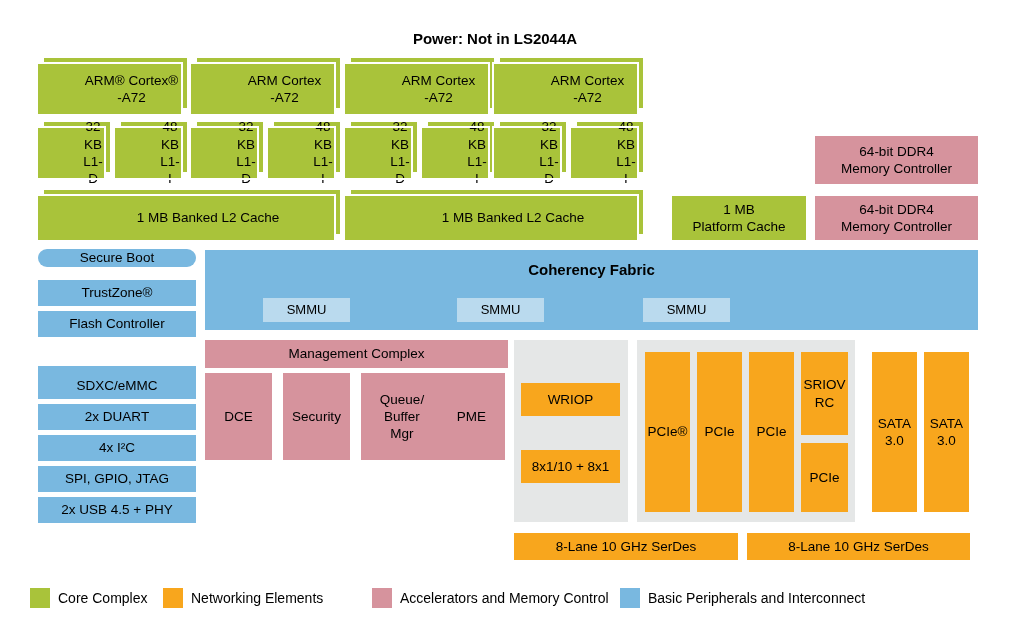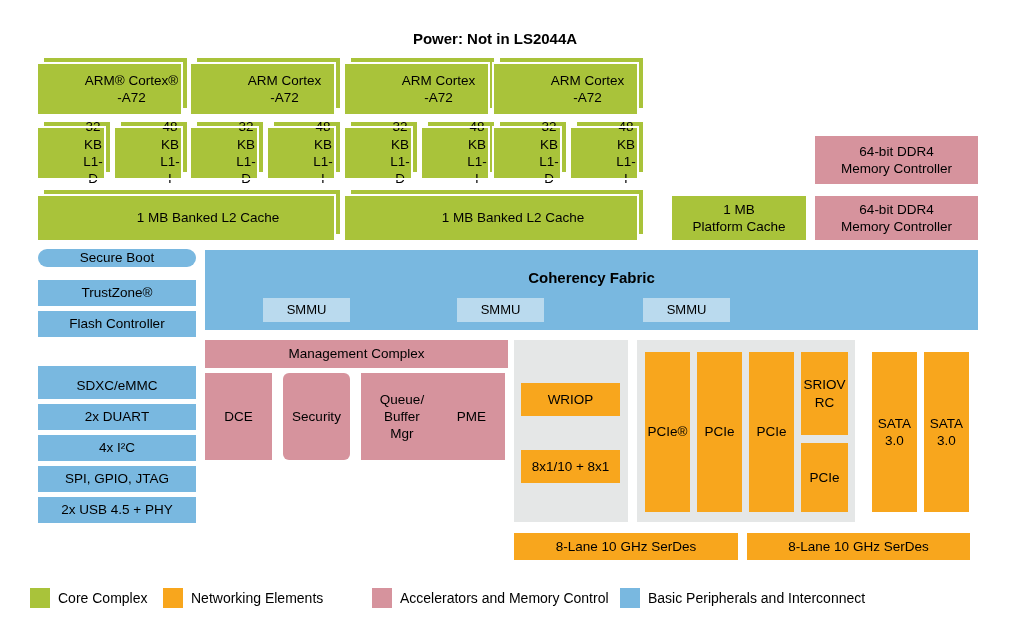--- a/index.html
+++ b/index.html
@@ -20,21 +20,21 @@
 
   
   .stack { z-index:0; outline:2px solid #fff;padding-left:44px; }
   .stack::before {
     content:""; position:absolute; z-index:-1;
     top:-6px; left:6px; width:100%; height:100%;
     background:inherit;
   }
 
   .note { position:absolute; font-weight:bold; font-size:15px; text-align:center; }
-  .fabric-title { text-align:center; font-weight:bold; font-size:15px; padding-top:19px; }
+  .fabric-title { text-align:center; font-weight:bold; font-size:15px; padding-top:11px; }
   .panel { position:absolute; }
   .legend-item { position:absolute; display:flex; align-items:center; gap:8px; font-size:14px; }
   .swatch { width:20px; height:20px; flex:0 0 auto; }
 </style>
 </head>
 <body>
 
 <div class="canvas">
 
   <div class="note" style="left:335px; top:30px; width:320px;">Power: Not in LS2044A</div>
@@ -88,21 +88,21 @@
 
   <div class="panel blue" style="left:205px; top:250px; width:773px; height:80px;">
     <div class="fabric-title">Coherency Fabric</div>
     <div class="blk lblue" style="left:58px;  top:48px; width:87px; height:24px; font-size:13px;">SMMU</div>
     <div class="blk lblue" style="left:252px; top:48px; width:87px; height:24px; font-size:13px;">SMMU</div>
     <div class="blk lblue" style="left:438px; top:48px; width:87px; height:24px; font-size:13px;">SMMU</div>
   </div>
 
   <div class="blk pink" style="left:205px; top:340px; width:303px; height:28px;text-align:center;">Management Complex</div>
   <div class="blk pink" style="left:205px; top:373px; width:67px; height:87px;">DCE</div>
-  <div class="blk pink" style="left:283px; top:373px; width:67px; height:87px;border-radius:6px;">Security</div>
+  <div class="blk pink" style="left:283px; top:373px; width:67px; height:87px;">Security</div>
   <div class="blk pink" style="left:361px; top:373px; width:82px; height:87px;">Queue/
 Buffer
 Mgr</div>
   <div class="blk pink" style="left:438px; top:373px; width:67px; height:87px;">PME</div>
 
   <div class="panel gray" style="left:514px; top:340px; width:114px; height:182px;">
     <div class="blk orange" style="left:7px; top:43px; width:99px; height:33px;">WRIOP</div>
     <div class="blk orange" style="left:7px; top:110px; width:99px; height:33px;text-align:center;">8x1/10 + 8x1</div>
   </div>
 

